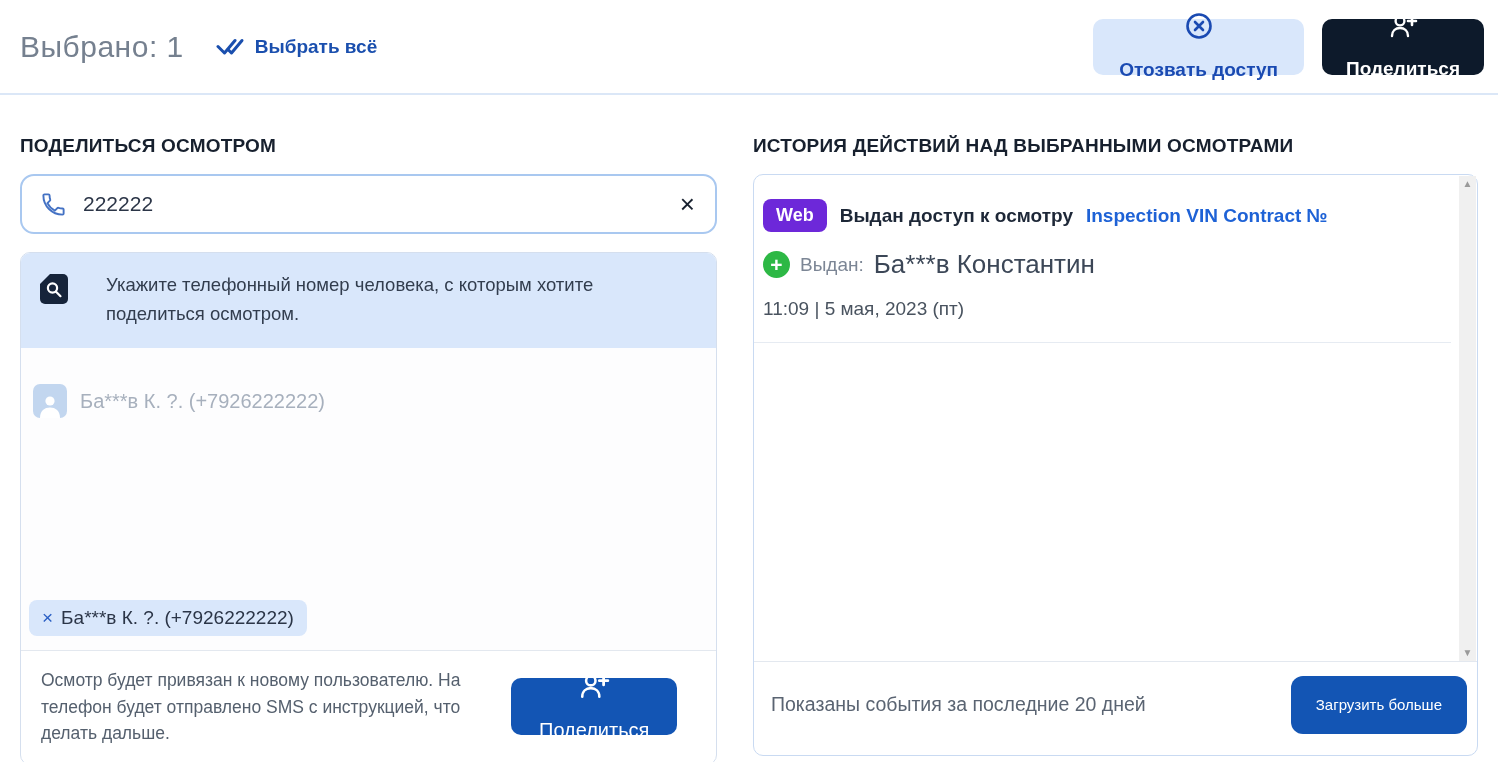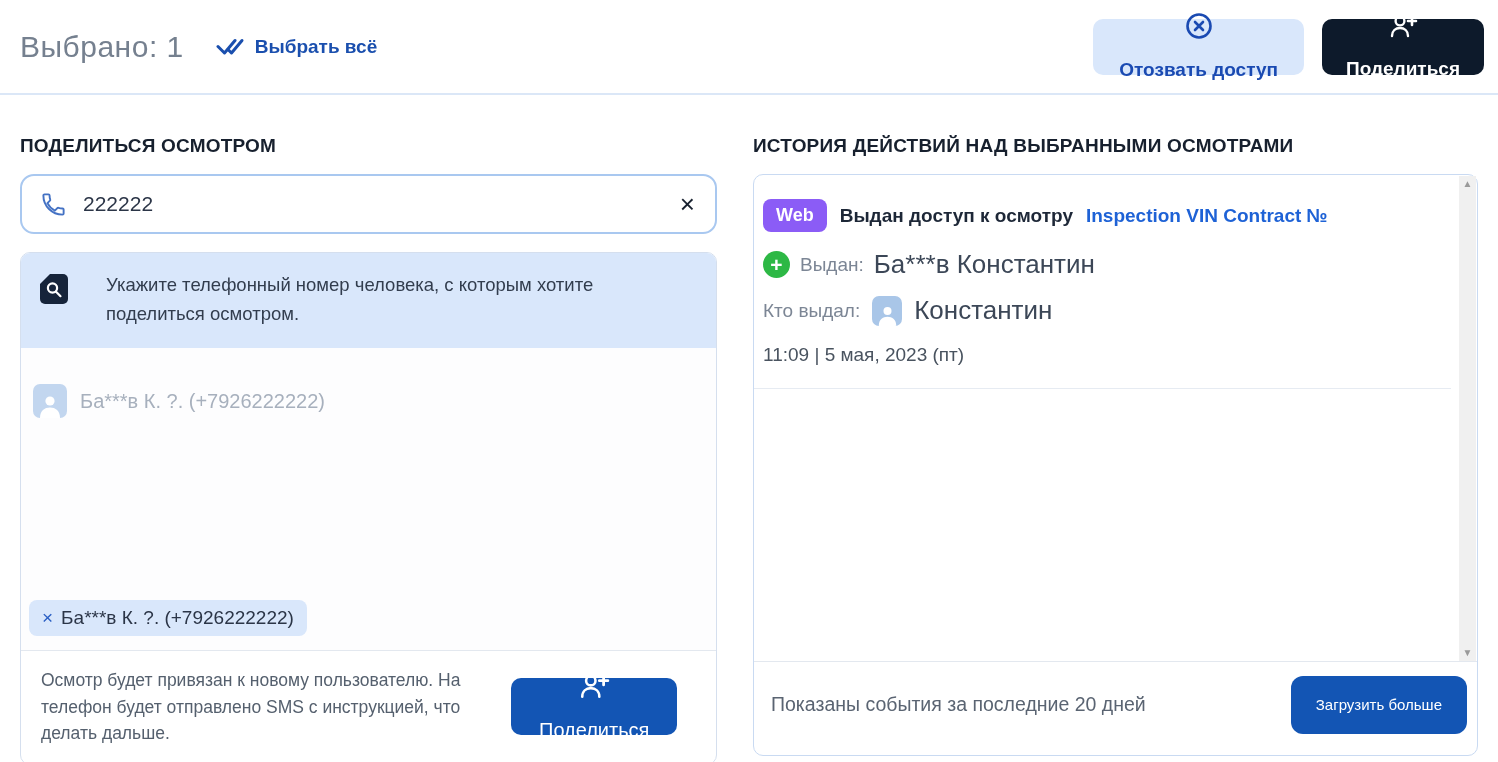--- a/index.html
+++ b/index.html
@@ -57,21 +57,21 @@
 
   
   .history-card { margin-top:17px; border:1px solid #c9daf2; border-radius:10px;
     background:#fff; height:582px; display:flex; flex-direction:column; }
   .scroll-area { position:relative; height:486px; padding:24px 26px 0 9px; }
   .scrollbar { position:absolute; top:1px; right:1px; bottom:0; width:17px;
     background:#f0f0f0; display:flex; flex-direction:column;
     justify-content:space-between; align-items:center; padding:3px 0; }
   .scrollbar .arr { color:#9a9a9a; font-size:10px; line-height:1; cursor:pointer; }
   .evt-row1 { display:flex; align-items:center; gap:13px; }
-  .badge-web { background:#8b5cf6; color:#fff; font-weight:700; font-size:18px;
+  .badge-web { background:#6d28d9; color:#fff; font-weight:700; font-size:18px;
     border-radius:8px; padding:6px 13px; }
   .evt-action { font-size:19px; font-weight:700; color:#1d2737; }
   .evt-link { font-size:19px; font-weight:700; color:#1e62d6; cursor:pointer; }
   .evt-row2 { display:flex; align-items:center; gap:10px; margin-top:17px; }
   .plus-circle { width:27px; height:27px; border-radius:50%; background:#2db845;
     color:#fff; display:flex; align-items:center; justify-content:center;
     font-size:21px; font-weight:700; line-height:1; }
   .lbl-gray { color:#7c8695; font-size:19px; }
   .val-dark { color:#3c4757; font-size:26px; }
   .evt-row3 { display:flex; align-items:center; gap:12px; margin-top:15px; }
@@ -200,30 +200,20 @@
           <span class="evt-action">Выдан доступ к осмотру</span>
           <span class="evt-link">Inspection VIN Contract №</span>
         </div>
 
         <div class="evt-row2">
           <span class="plus-circle">+</span>
           <span class="lbl-gray">Выдан:</span>
           <span class="val-dark">Ба***в Константин</span>
         </div>
 
-        <div class="evt-row3">
-          <span class="lbl-gray">Кто выдал:</span>
-          <span class="avatar-sm">
-            <svg width="21" height="23" viewBox="0 0 24 26" fill="none">
-              <circle cx="12" cy="9" r="4.6" fill="#ffffff"></circle>
-              <path d="M2 26 C2 18.8 6.5 15.6 12 15.6 C17.5 15.6 22 18.8 22 26 Z" fill="#ffffff"></path>
-            </svg>
-          </span>
-          <span class="val-dark">Константин</span>
-        </div>
 
         <div class="evt-row4">11:09 | 5 мая, 2023 (пт)</div>
 
         <div class="evt-divider"></div>
 
         <div class="scrollbar">
           <span class="arr">▲</span>
           <span class="arr">▼</span>
         </div>
       </div>

